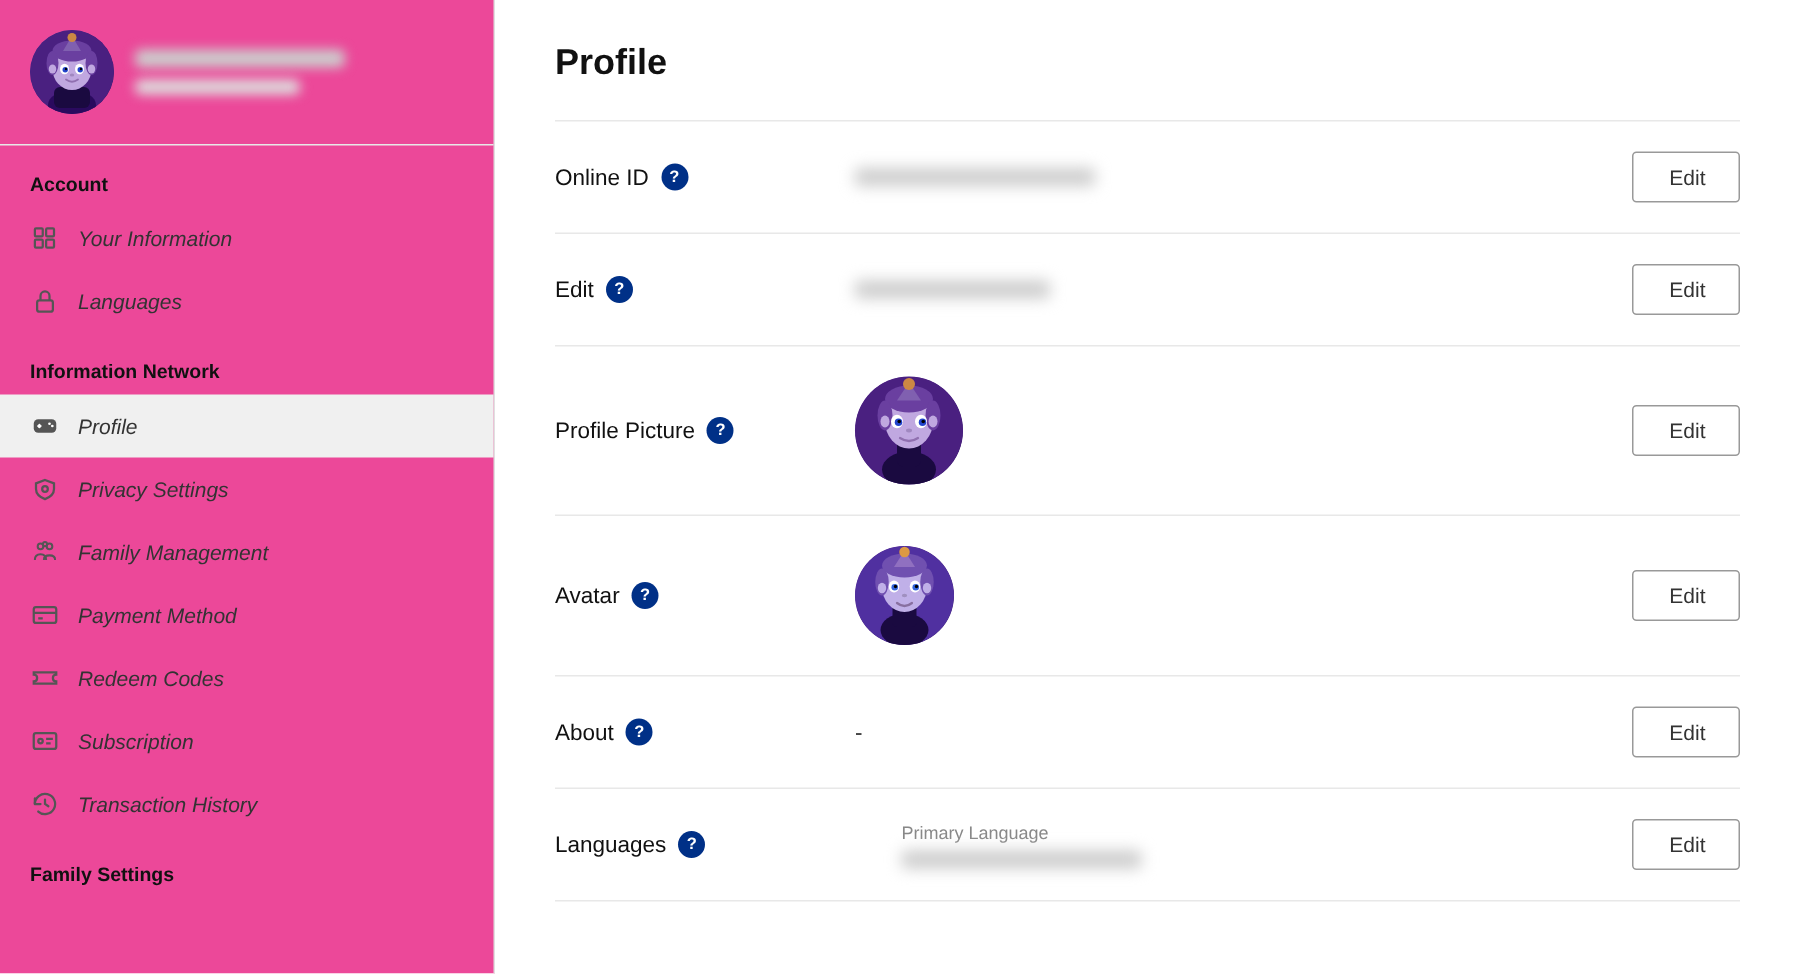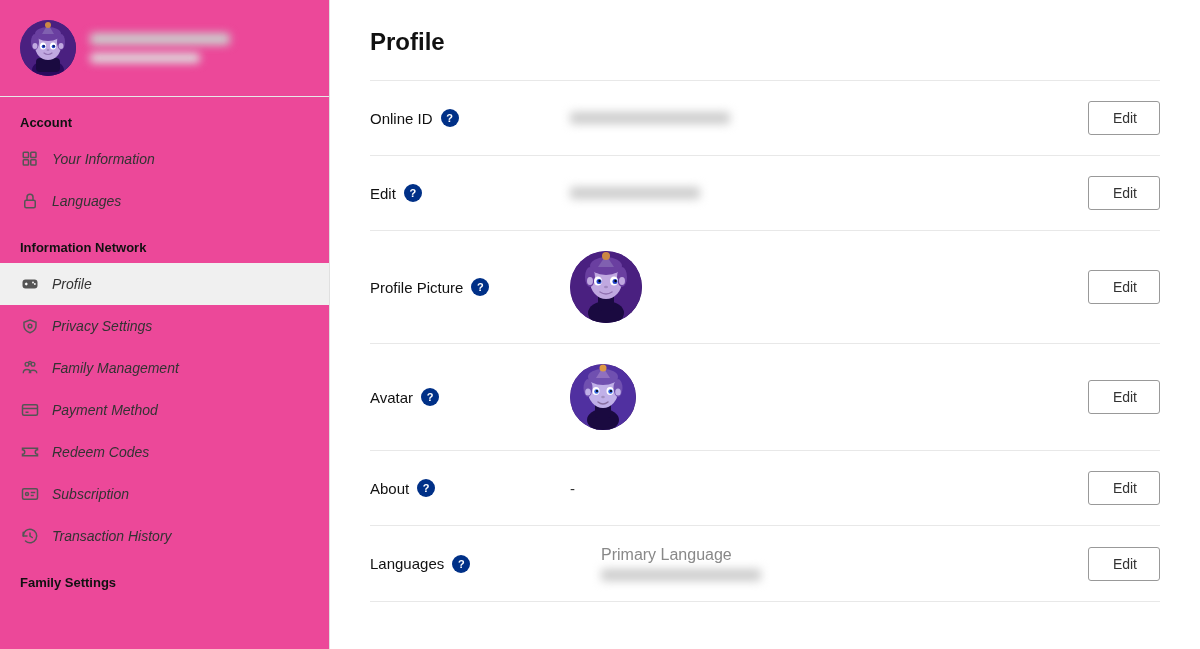--- a/index.html
+++ b/index.html
@@ -222,21 +222,21 @@
       color: #333;
     }
 
     .languages-col {
       display: flex;
       flex-direction: column;
       gap: 5px;
     }
 
     .primary-lang-label {
-      font-size: 16px;
+      font-size: 12px;
       color: #888;
     }
 
     
     .char-svg {
       width: 100%;
       height: 100%;
     }
   </style>
 </head>

